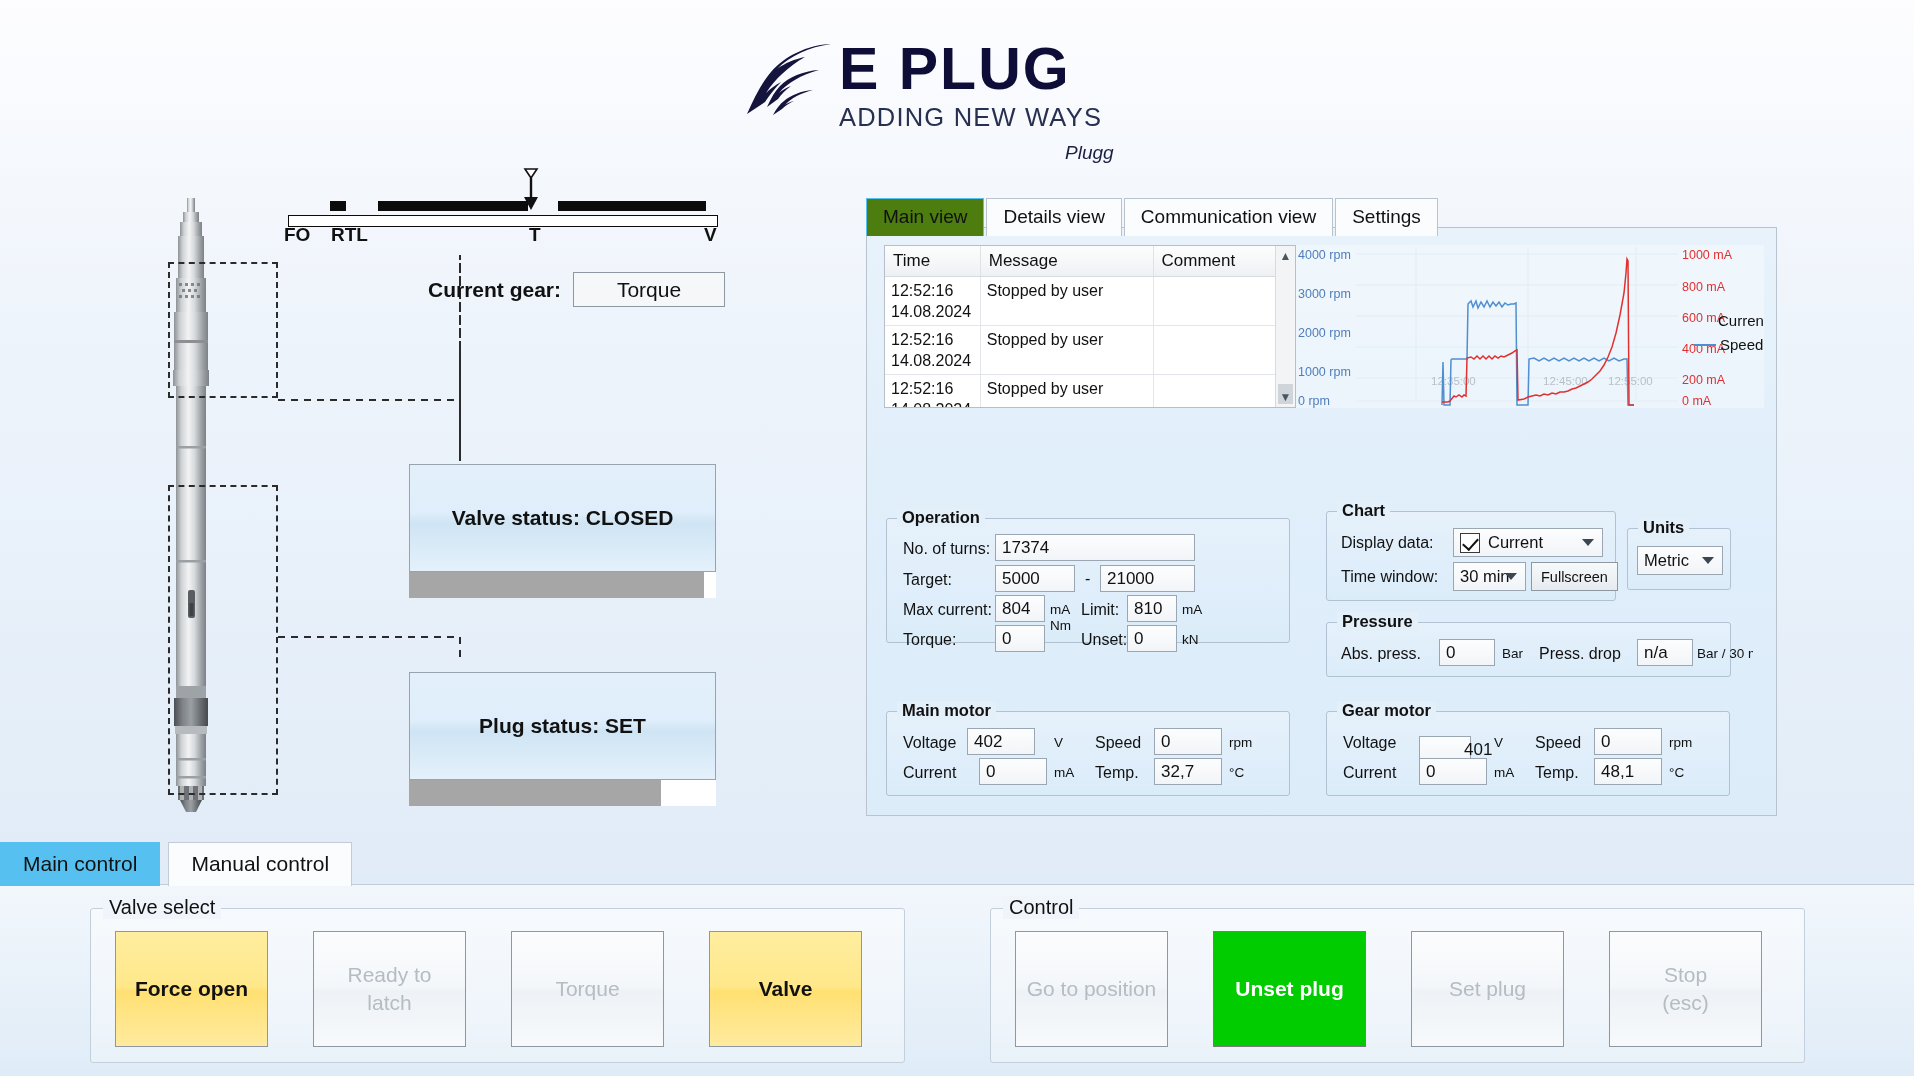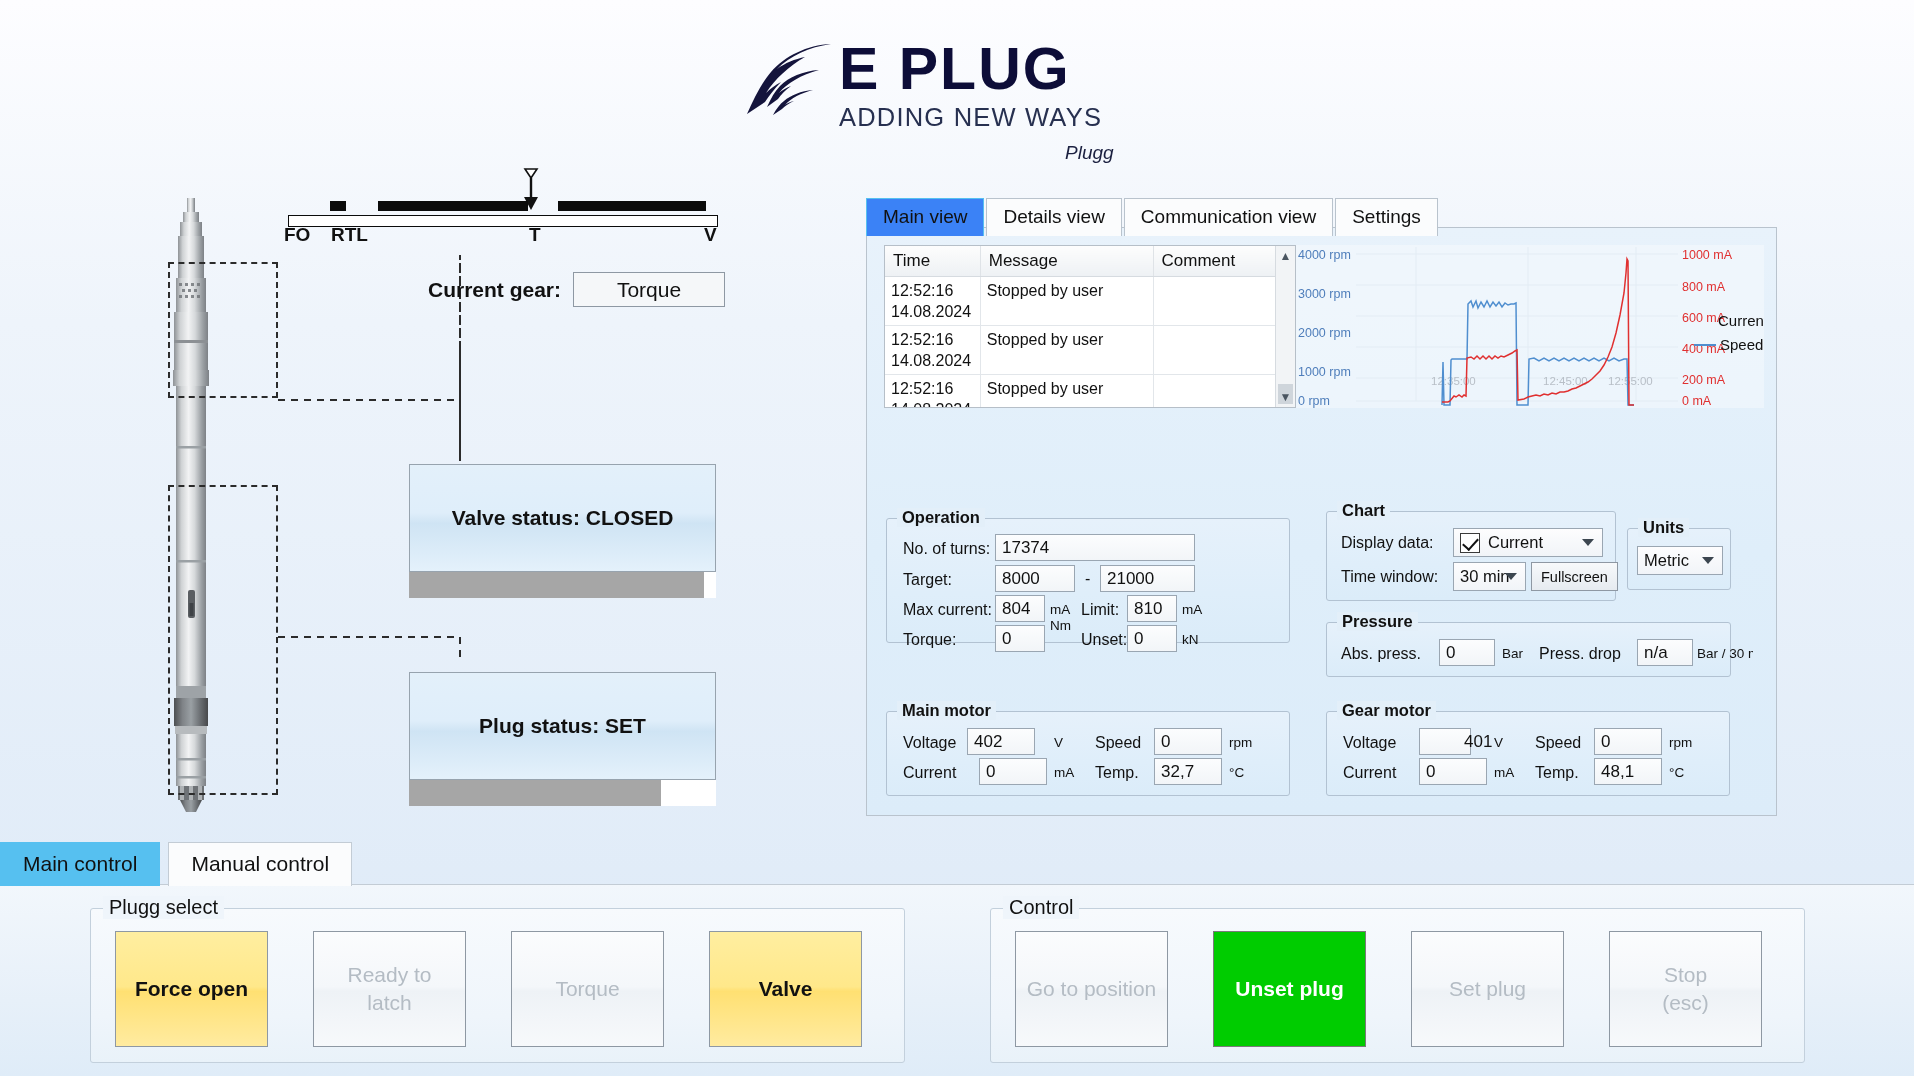--- a/index.html
+++ b/index.html
@@ -59,21 +59,21 @@
                      font-size:21px; font-weight:bold; color:#111; }
   .statusbox .bar { height:26px; background:#ffffff; border:0; position:relative; }
   .statusbox .bar > i { position:absolute; left:0; top:0; bottom:0; background:#a6a6a6; display:block; }
   #status-valve { left:409px; top:464px; }
   #status-plug  { left:409px; top:672px; }
 
   
   #main-tabs { position:absolute; left:866px; top:198px; display:flex; align-items:flex-end; gap:2px; z-index:3; }
   .tab { border:1px solid #b9c3cd; border-bottom:none; background:#fbfcfd; color:#111;
          font-size:19px; padding:7px 16px 8px 16px; }
-  .tab.active { background:#3b82f6; border-color:#56c0f0;text-align:right; }
+  .tab.active { background:#4d7c0f; border-color:#56c0f0;text-align:right; }
 
   #main-panel { position:absolute; left:866px; top:227px; width:911px; height:589px;
                 border:1px solid #b9c3cd;
                 background:linear-gradient(to bottom,#e8f2fb 0%,#dfeefa 55%,#dcecf9 100%); }
 
   
   #log-table { position:absolute; left:884px; top:245px; width:412px; height:163px;
                border:1px solid #b6bfc8; background:#fff; font-size:16px; overflow:hidden; }
   #log-table table { border-collapse:collapse; width:392px; }
   #log-table th { background:linear-gradient(to bottom,#fdfdfd,#eef1f4);
@@ -350,21 +350,21 @@
     <line x1="398" y1="100" x2="420" y2="100" stroke="#4f8ecf" stroke-width="2"></line>
     <text class="legend-txt" x="424" y="105">Speed</text>
   </svg>
 </div>
 
 <div class="group" style="left:886px; top:518px; width:404px; height:125px;">
   <div class="title">Operation</div>
   <div class="fld" style="left:16px; top:21px;">No. of turns:</div>
   <div class="inp" style="left:108px; top:15px; width:200px;">17374</div>
   <div class="fld" style="left:16px; top:52px;">Target:</div>
-  <div class="inp" style="left:108px; top:46px; width:80px;">8000</div>
+  <div class="inp" style="left:108px; top:46px; width:80px;">5000</div>
   <div class="fld" style="left:198px; top:51px;">-</div>
   <div class="inp" style="left:213px; top:46px; width:95px;">21000</div>
   <div class="fld" style="left:16px; top:82px;">Max current:</div>
   <div class="inp" style="left:108px; top:76px; width:50px;">804</div>
   <div class="unit" style="left:163px; top:83px;">mA</div>
   <div class="fld" style="left:194px; top:82px;">Limit:</div>
   <div class="inp" style="left:240px; top:76px; width:50px;">810</div>
   <div class="unit" style="left:295px; top:83px;">mA</div>
   <div class="fld" style="left:16px; top:112px;">Torque:</div>
   <div class="inp" style="left:108px; top:106px; width:50px;">0</div>
@@ -420,41 +420,41 @@
   <div class="inp" style="left:92px; top:46px; width:68px;">0</div>
   <div class="unit" style="left:167px; top:53px;">mA</div>
   <div class="fld" style="left:208px; top:52px;">Temp.</div>
   <div class="inp" style="left:267px; top:46px; width:68px;">32,7</div>
   <div class="unit" style="left:342px; top:53px;">°C</div>
 </div>
 
 <div class="group" style="left:1326px; top:711px; width:404px; height:85px;">
   <div class="title">Gear motor</div>
   <div class="fld" style="left:16px; top:22px;">Voltage</div>
-  <div class="inp" style="left:92px; top:16px; width:48px;padding-left:44px;">401</div>
+  <div class="inp" style="left:92px; top:24px; width:48px;padding-left:44px;">401</div>
   <div class="unit" style="left:167px; top:23px;">V</div>
   <div class="fld" style="left:208px; top:22px;">Speed</div>
   <div class="inp" style="left:267px; top:16px; width:68px;">0</div>
   <div class="unit" style="left:342px; top:23px;">rpm</div>
   <div class="fld" style="left:16px; top:52px;">Current</div>
   <div class="inp" style="left:92px; top:46px; width:68px;">0</div>
   <div class="unit" style="left:167px; top:53px;">mA</div>
   <div class="fld" style="left:208px; top:52px;">Temp.</div>
   <div class="inp" style="left:267px; top:46px; width:68px;">48,1</div>
   <div class="unit" style="left:342px; top:53px;">°C</div>
 </div>
 
 <div id="bottom-tabs">
   <div class="btab active">Main control</div>
   <div class="btab">Manual control</div>
 </div>
 <div id="bottom-panel">
 
   <div class="bgroup" style="left:90px; top:23px; width:815px; height:155px;">
-    <div class="title">Plugg select</div>
+    <div class="title">Valve select</div>
     <div class="bigbtn yellow" style="left:24px; top:22px;">Force open</div>
     <div class="bigbtn dim" style="left:222px; top:22px;">
         <span style="display:block;width:105px;">Ready to latch</span>
       </div>
     <div class="bigbtn dim" style="left:420px; top:22px;">Torque</div>
     <div class="bigbtn yellow" style="left:618px; top:22px;">Valve</div>
   </div>
 
   <div class="bgroup" style="left:990px; top:23px; width:815px; height:155px;">
     <div class="title">Control</div>

